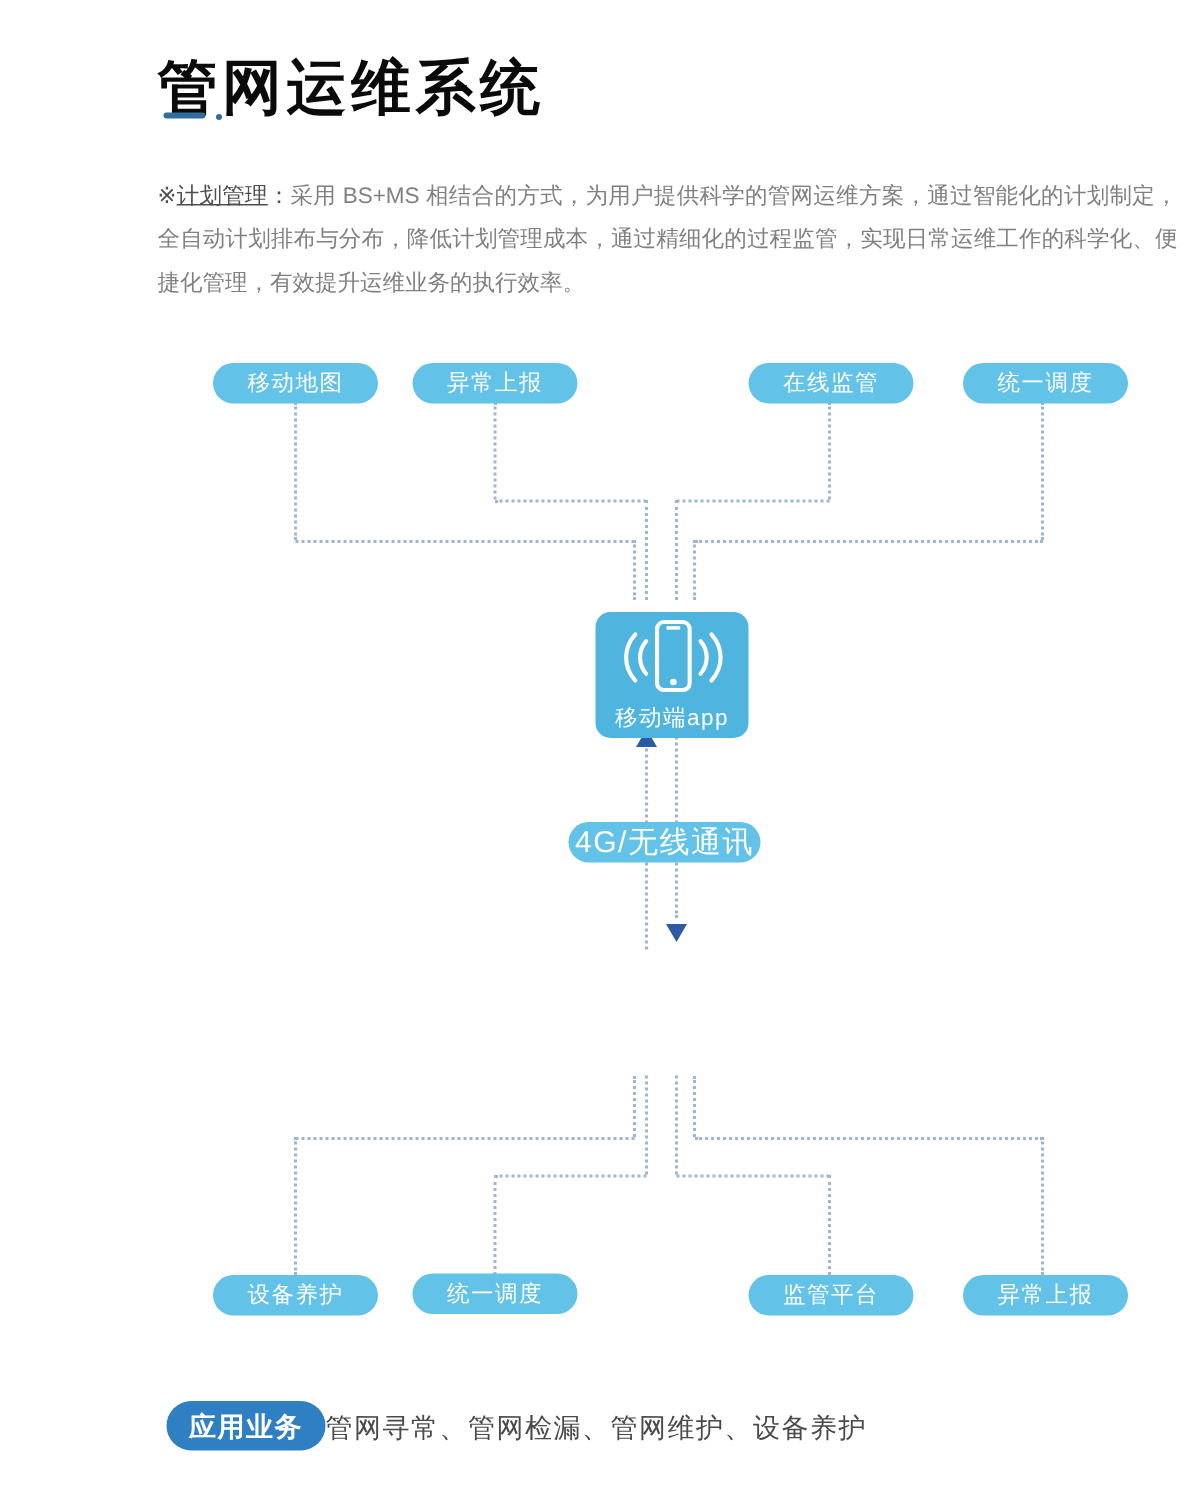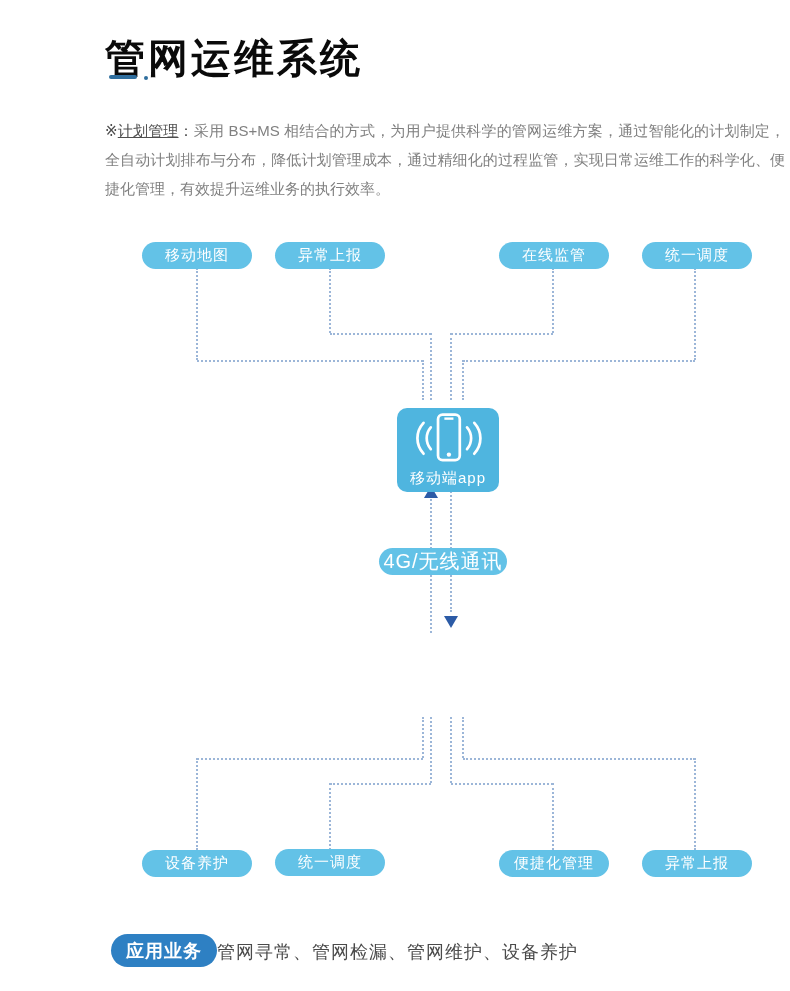--- a/index.html
+++ b/index.html
@@ -107,19 +107,19 @@
   <div class="doth" style="left:416px;top:758px;width:232px"></div>
   <div class="doth" style="left:283px;top:783px;width:101px"></div>
   <div class="doth" style="left:404px;top:783px;width:102px"></div>
   <div class="dotv" style="left:149px;top:758px;height:92px"></div>
   <div class="dotv" style="left:647px;top:758px;height:92px"></div>
   <div class="dotv" style="left:282px;top:783px;height:67px"></div>
   <div class="dotv" style="left:505px;top:783px;height:67px"></div>
 
   <div class="pill" style="left:95px;top:850px">设备养护</div>
   <div class="pill" style="left:228px;top:849px">统一调度</div>
-  <div class="pill" style="left:452px;top:850px">便捷化管理</div>
+  <div class="pill" style="left:452px;top:850px">监管平台</div>
   <div class="pill" style="left:595px;top:850px">异常上报</div>
 
   <div class="badge">应用业务</div>
   <div class="footer-text">管网寻常、管网检漏、管网维护、设备养护</div>
 
 </div>
 
 </body></html>

